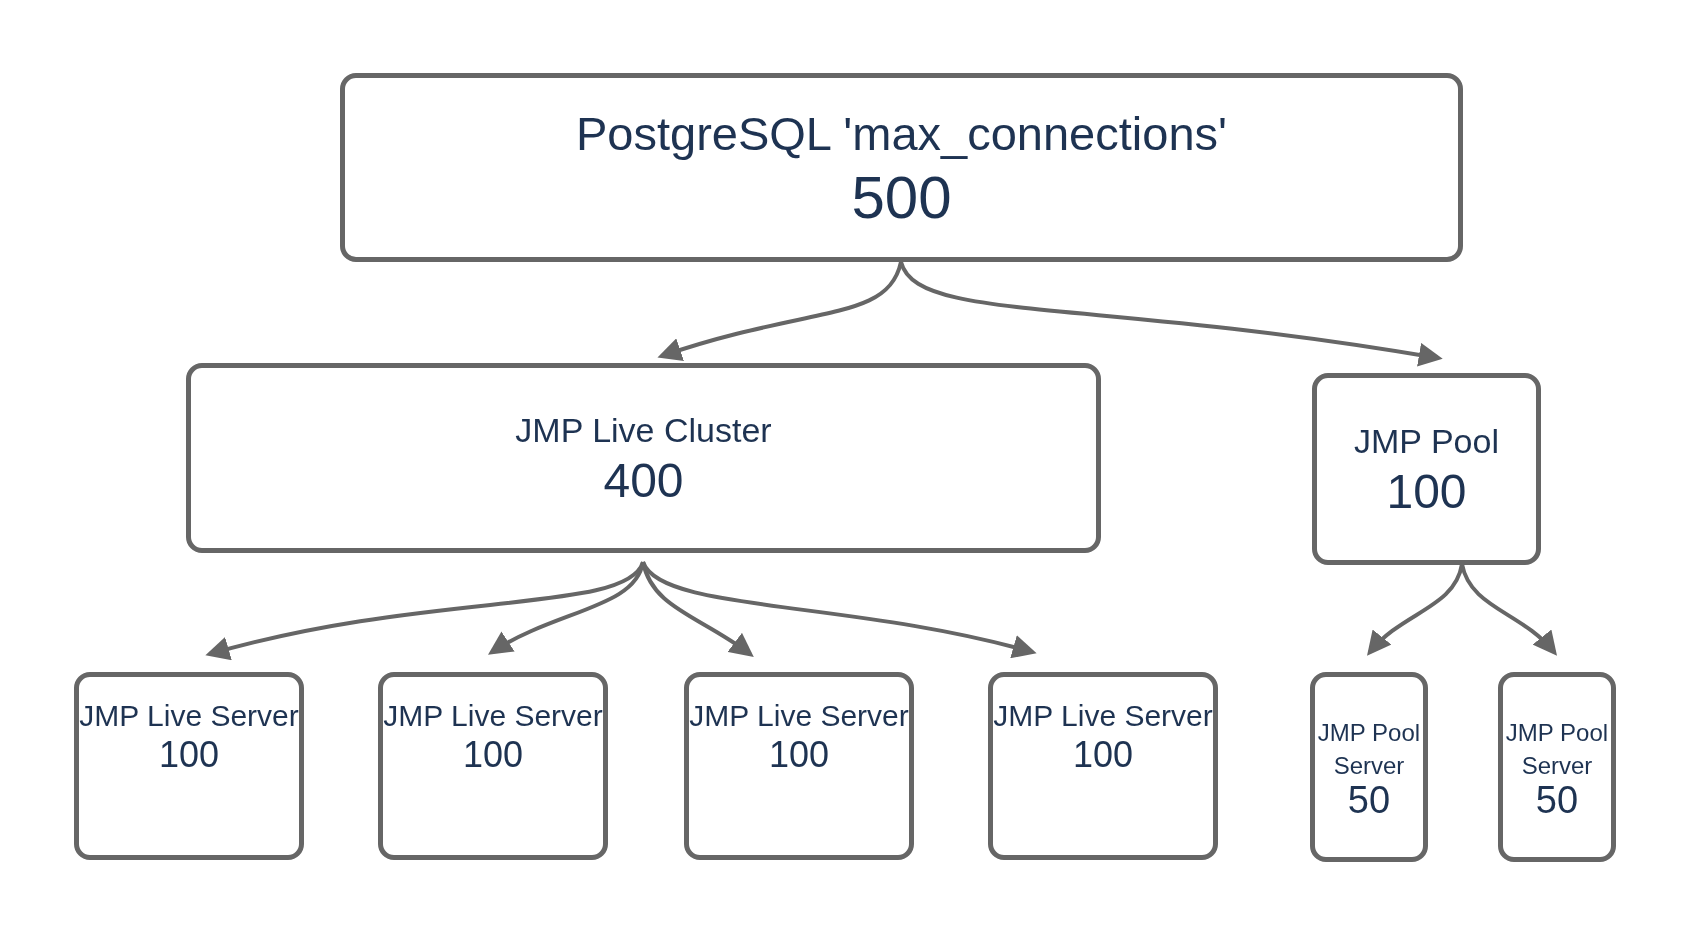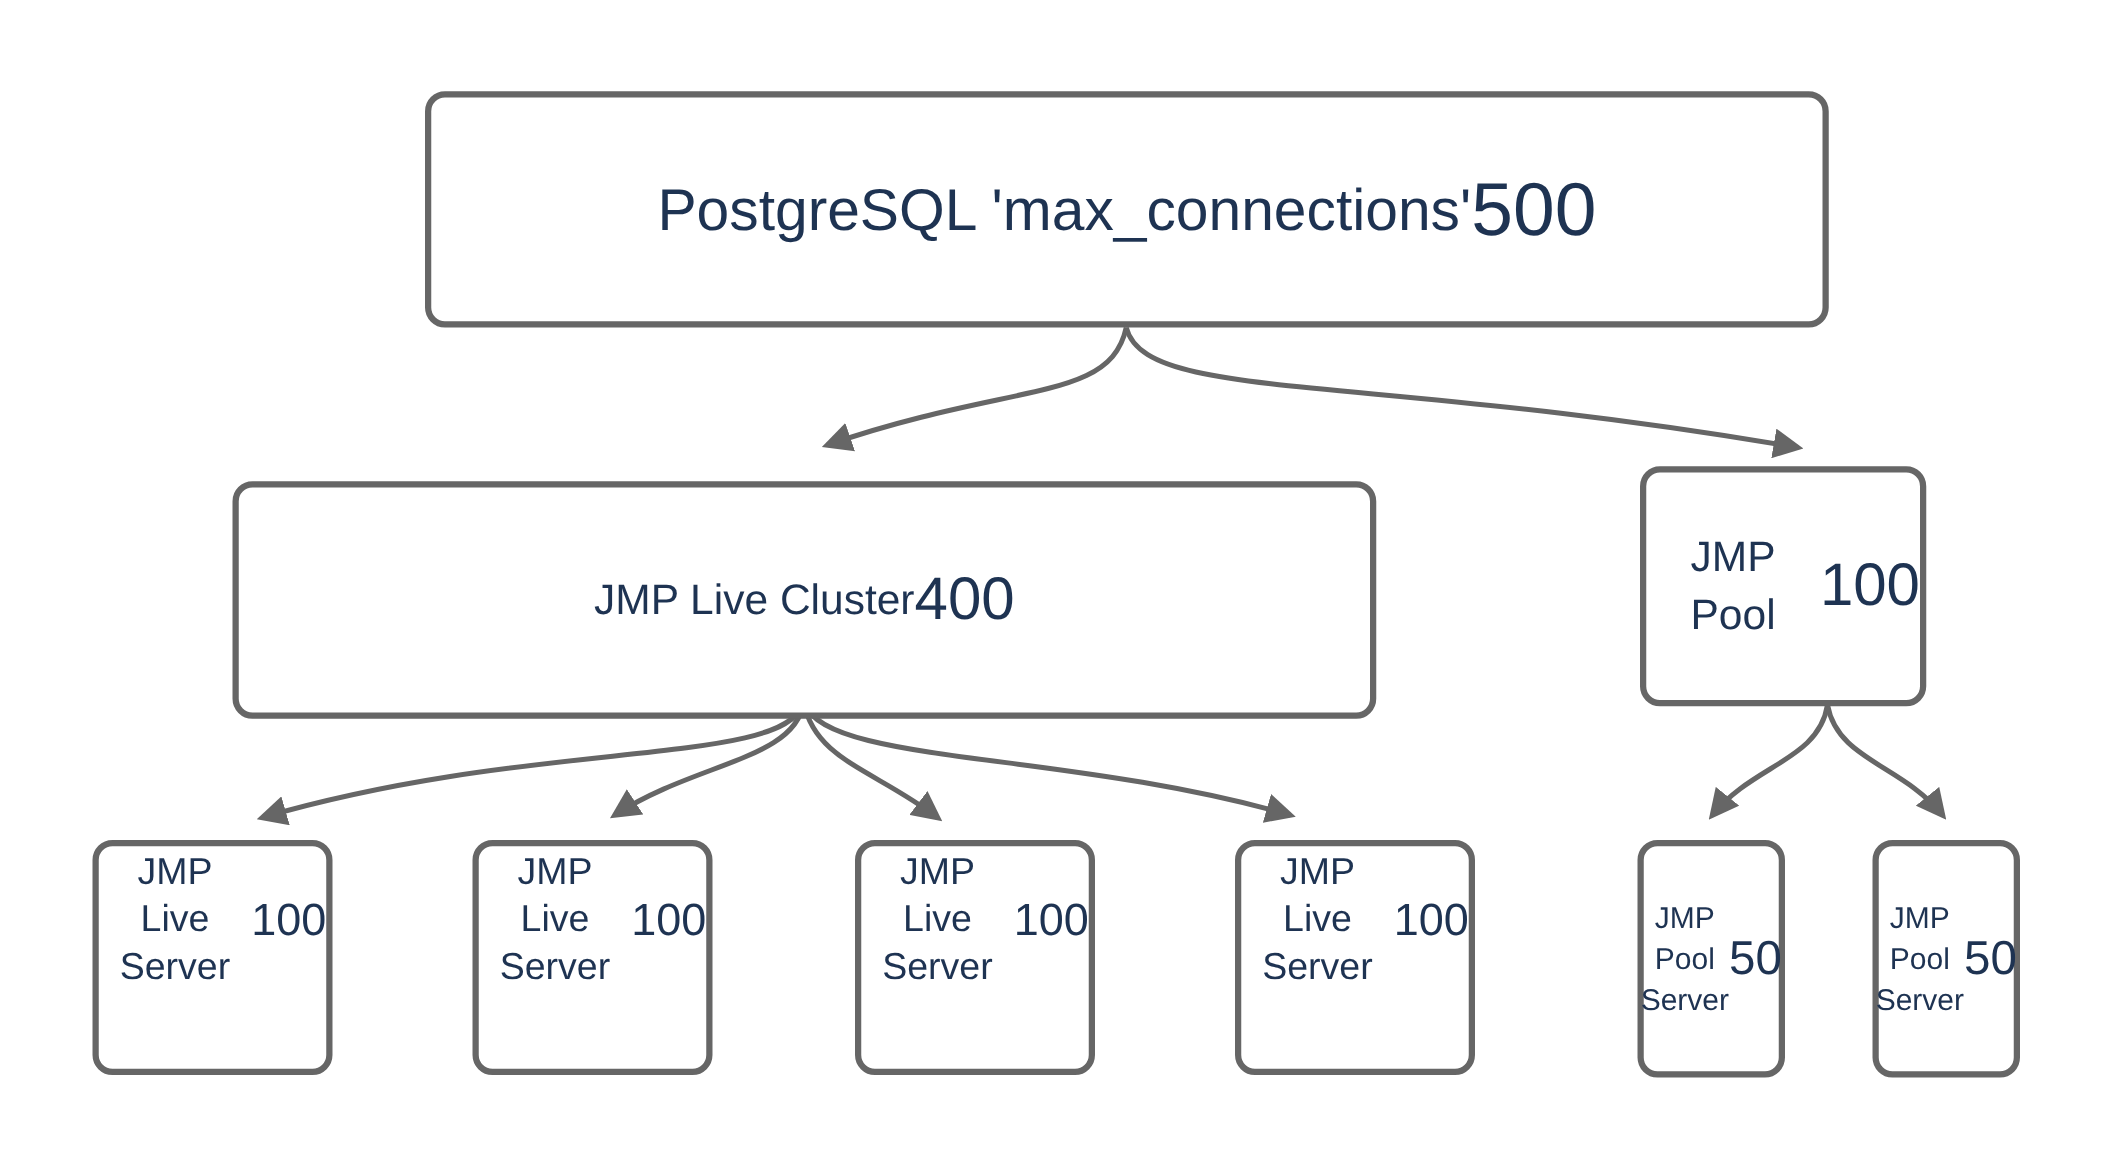--- a/index.html
+++ b/index.html
@@ -37,37 +37,37 @@
     fill: var(--line);
   }
   .node {
     position: absolute;
     box-sizing: border-box;
     background: var(--node-fill);
     border: 5px solid var(--line);
     border-radius: 16px;
     color: var(--text);
     display: flex;
-    flex-direction: row;
+    flex-direction: column;
     align-items: center;
     justify-content: center;
     text-align: center;
   }
   .node .value { font-weight: normal; }
 
   .node-root   { left: 340px;  top: 73px;  width: 1123px; height: 189px; }
   .node-root .label { font-size: 47px; line-height: 60px; }
   .node-root .value { font-size: 60px; line-height: 68px; }
 
-  .node-cluster { left: 186px; top: 385px; width: 915px; height: 190px; }
+  .node-cluster { left: 186px; top: 363px; width: 915px; height: 190px; }
   .node-pool    { left: 1312px; top: 373px; width: 229px; height: 192px; }
   .node-cluster .label, .node-pool .label { font-size: 34px; line-height: 46px; }
   .node-cluster .value, .node-pool .value { font-size: 48px; line-height: 56px; }
 
-  .node-ls { top: 672px; width: 192px; height: 188px; padding-bottom: 60px; }
+  .node-ls { top: 672px; width: 230px; height: 188px; padding-bottom: 60px; }
   .node-ls .label { font-size: 30px; line-height: 38px; }
   .node-ls .value { font-size: 36px; line-height: 40px; }
   .node-ls1 { left: 74px; }
   .node-ls2 { left: 378px; }
   .node-ls3 { left: 684px; }
   .node-ls4 { left: 988px; }
 
   .node-ps { top: 672px; width: 118px; height: 190px; }
   .node-ps .label { font-size: 24px; line-height: 33px; }
   .node-ps .value { font-size: 38px; line-height: 37px; }

